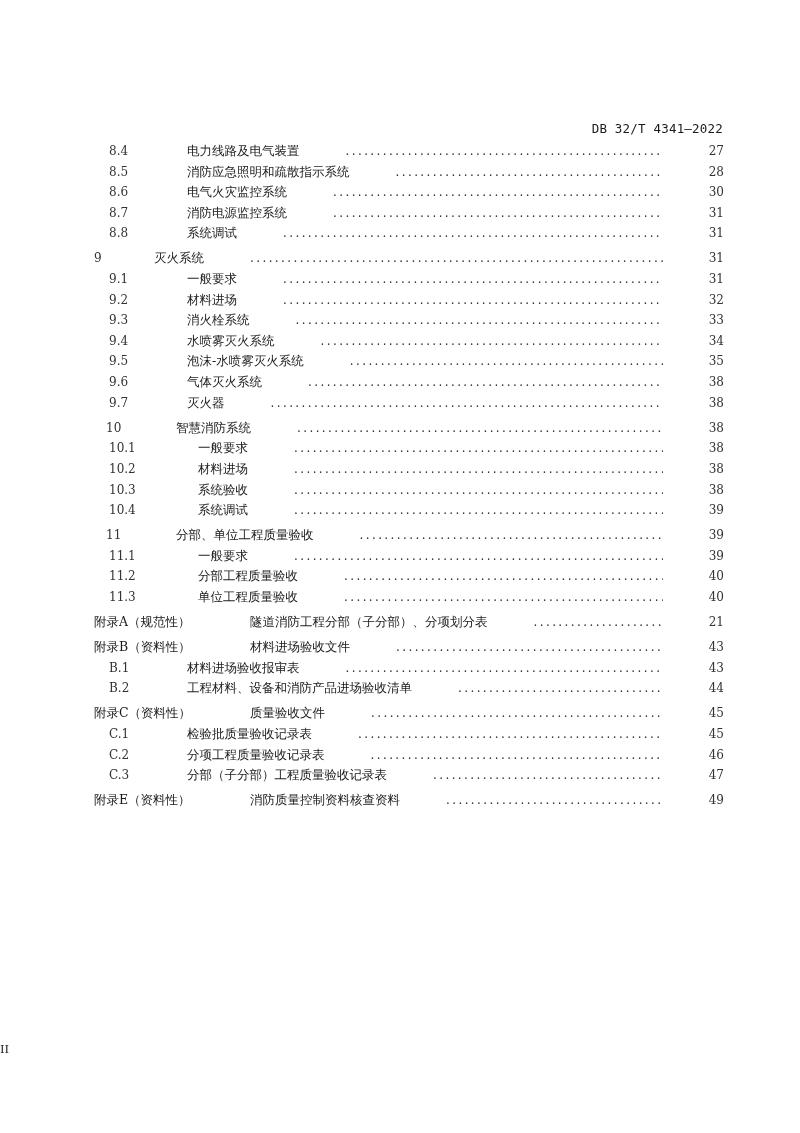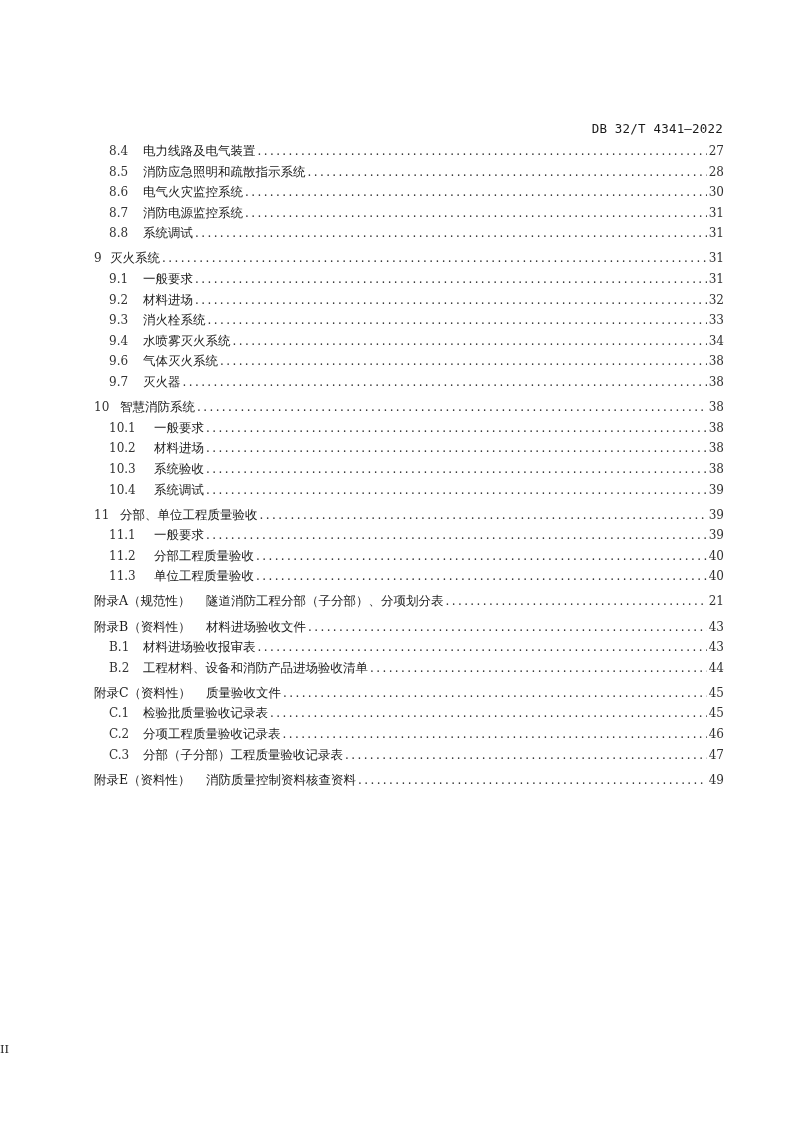--- a/index.html
+++ b/index.html
@@ -32,20 +32,21 @@
       width: 630px;
     }
     .toc-entry {
       display: flex;
       align-items: baseline;
       height: 20.6px;
       line-height: 20.6px;
       font-size: 12.5px;
       white-space: nowrap;
       overflow: hidden;
+      gap: 44px;
     }
     .toc-entry.level-2 {
       padding-left: 15px;
     }
     .toc-entry.gap-before {
       margin-top: 4.5px;
     }
     .toc-num {
       flex: 0 0 auto;
       font-family: "DejaVu Serif", "Liberation Serif", serif;
@@ -56,20 +57,21 @@
       width: 34px;
     }
     .level-2.wide .toc-num {
       width: 45px;
     }
     .level-1 .toc-num {
       width: 16px;
     }
     .level-1.wide .toc-num {
       width: 26px;
+      margin-left: 12px;
     }
     .toc-title {
       flex: 0 0 auto;
       color: #1a1a1a;
     }
     .toc-appendix-tag {
       flex: 0 0 auto;
       width: 112px;
       color: #1a1a1a;
     }
@@ -165,20 +167,26 @@
     <span class="toc-leader"></span>
     <span class="toc-page">33</span>
   </div>
   <div class="toc-entry level-2">
     <span class="toc-num">9.4</span>
     <span class="toc-title">水喷雾灭火系统</span>
     <span class="toc-leader"></span>
     <span class="toc-page">34</span>
   </div>
   <div class="toc-entry level-2">
+    <span class="toc-num">9.5</span>
+    <span class="toc-title">泡沫-水喷雾灭火系统</span>
+    <span class="toc-leader"></span>
+    <span class="toc-page">35</span>
+  </div>
+  <div class="toc-entry level-2">
     <span class="toc-num">9.6</span>
     <span class="toc-title">气体灭火系统</span>
     <span class="toc-leader"></span>
     <span class="toc-page">38</span>
   </div>
   <div class="toc-entry level-2">
     <span class="toc-num">9.7</span>
     <span class="toc-title">灭火器</span>
     <span class="toc-leader"></span>
     <span class="toc-page">38</span>

